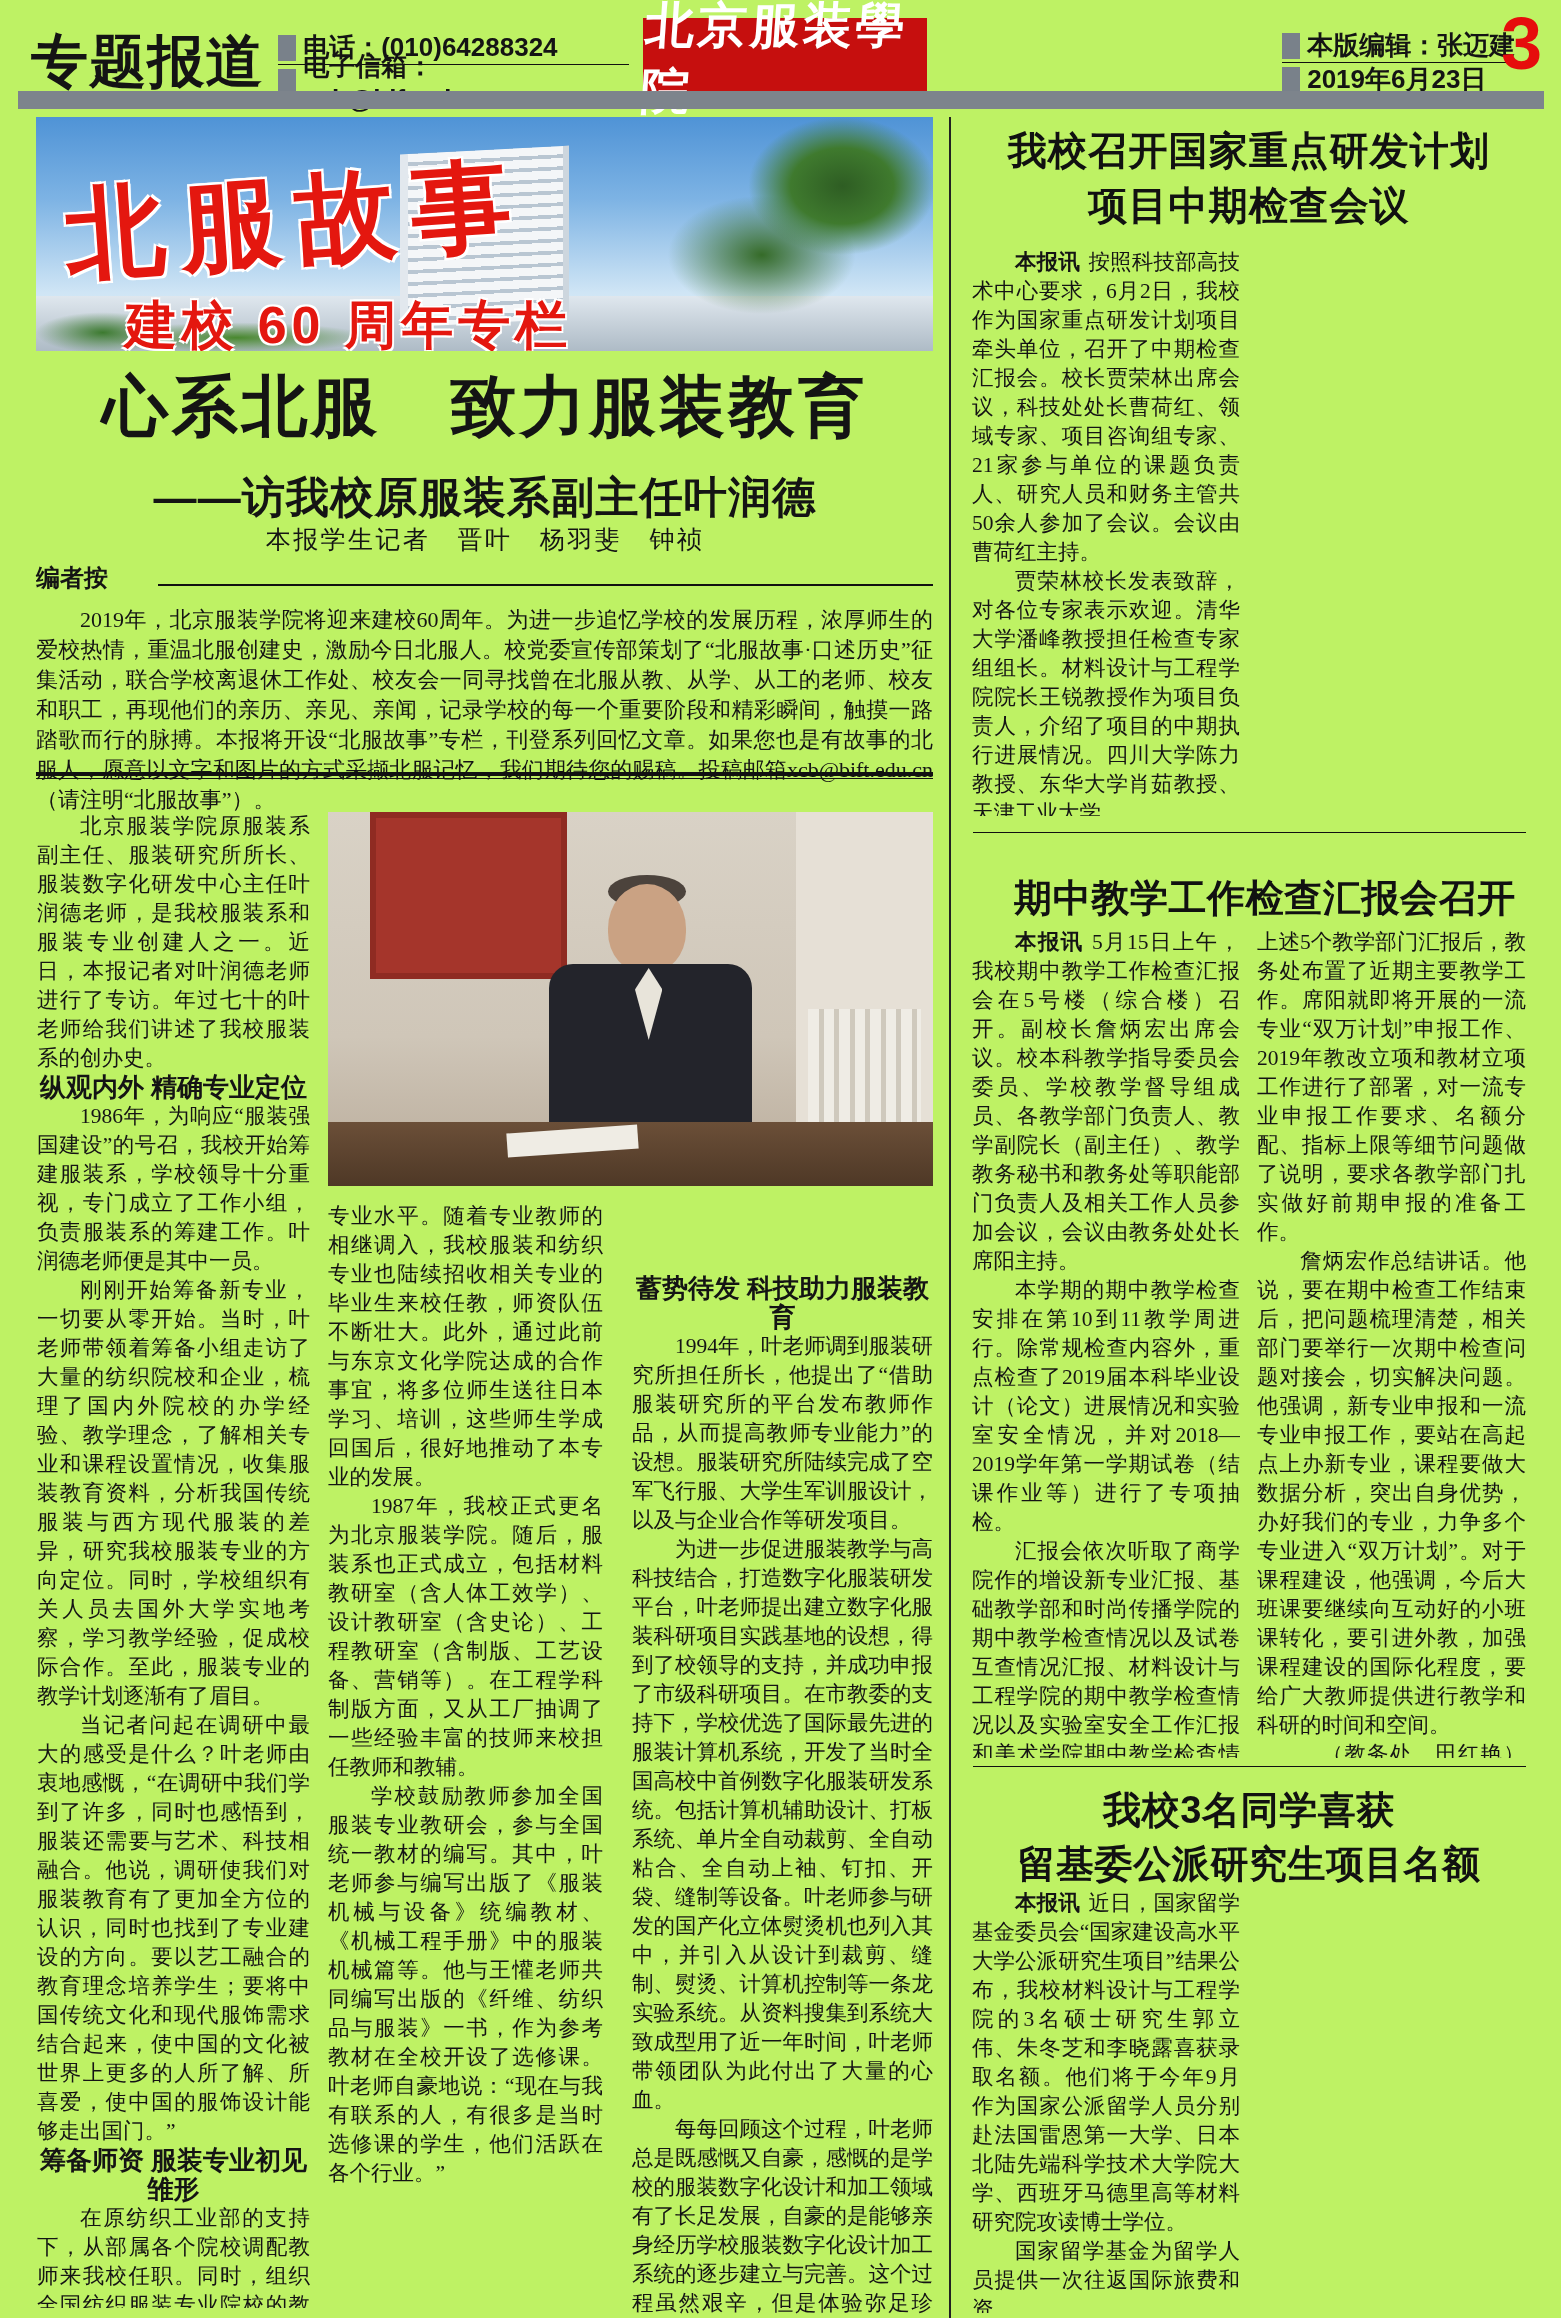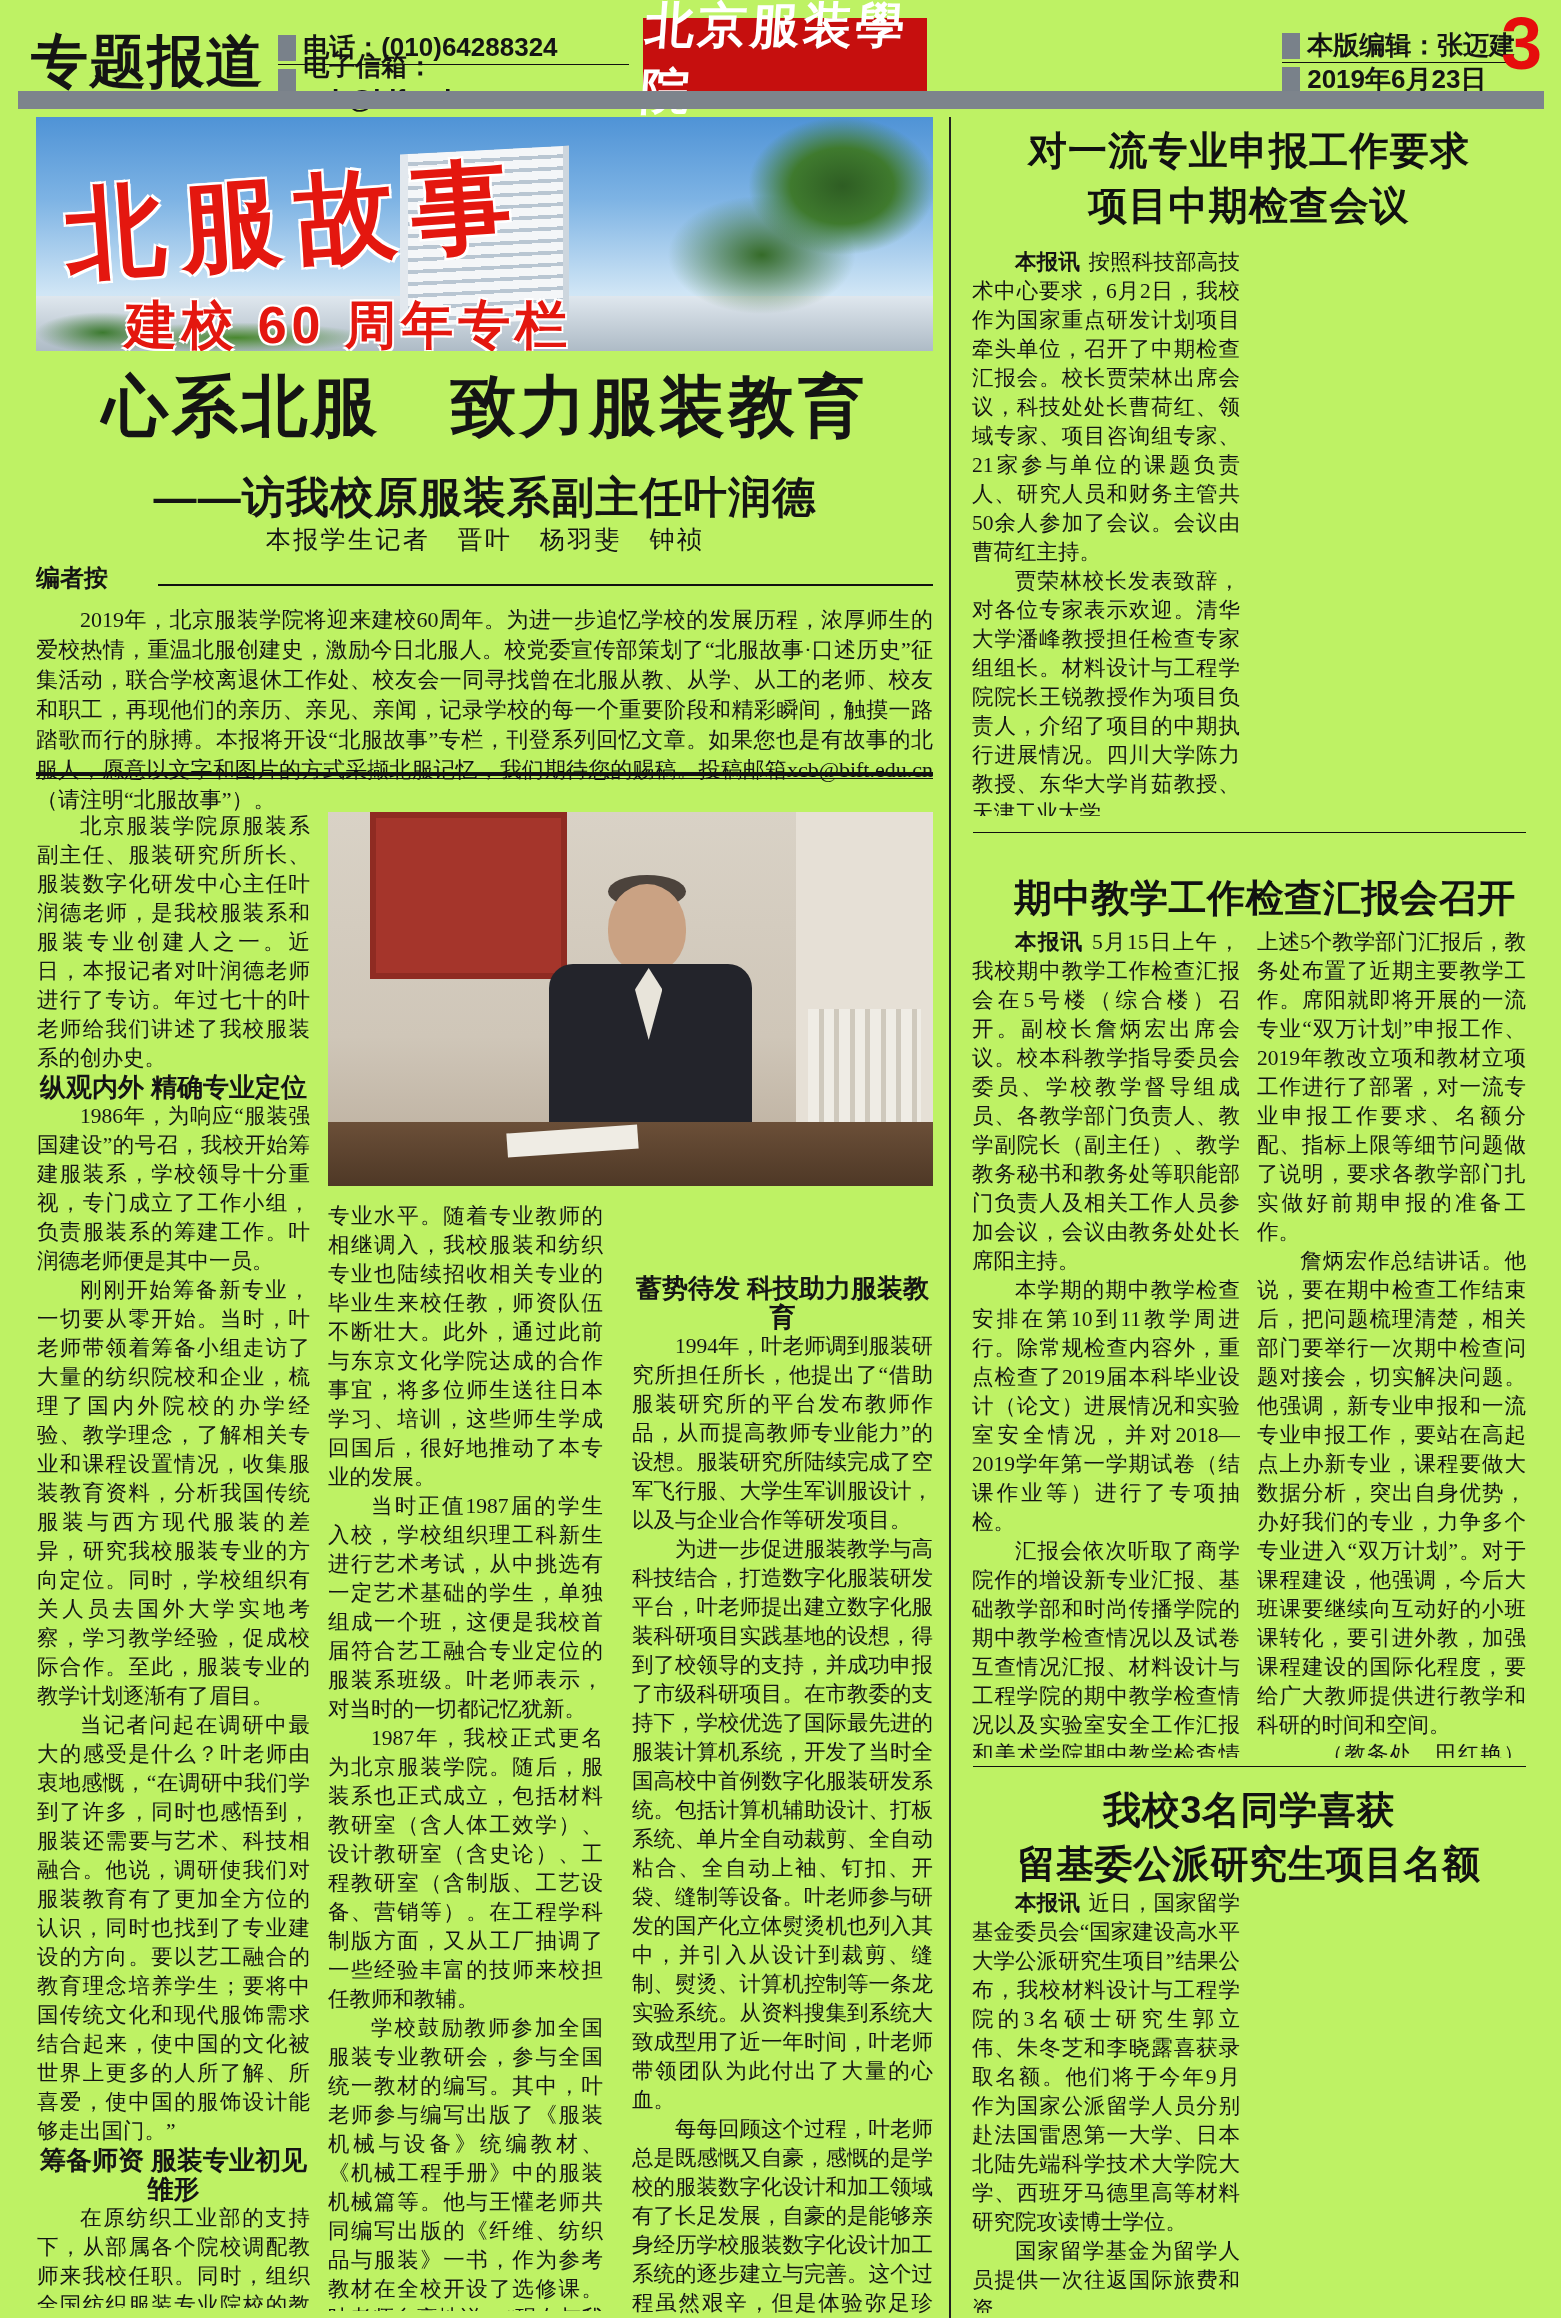--- a/index.html
+++ b/index.html
@@ -189,34 +189,33 @@
     <p class="colsub">纵观内外 精确专业定位</p>
     <p>1986年，为响应“服装强国建设”的号召，我校开始筹建服装系，学校领导十分重视，专门成立了工作小组，负责服装系的筹建工作。叶润德老师便是其中一员。</p>
     <p>刚刚开始筹备新专业，一切要从零开始。当时，叶老师带领着筹备小组走访了大量的纺织院校和企业，梳理了国内外院校的办学经验、教学理念，了解相关专业和课程设置情况，收集服装教育资料，分析我国传统服装与西方现代服装的差异，研究我校服装专业的方向定位。同时，学校组织有关人员去国外大学实地考察，学习教学经验，促成校际合作。至此，服装专业的教学计划逐渐有了眉目。</p>
     <p>当记者问起在调研中最大的感受是什么？叶老师由衷地感慨，“在调研中我们学到了许多，同时也感悟到，服装还需要与艺术、科技相融合。他说，调研使我们对服装教育有了更加全方位的认识，同时也找到了专业建设的方向。要以艺工融合的教育理念培养学生；要将中国传统文化和现代服饰需求结合起来，使中国的文化被世界上更多的人所了解、所喜爱，使中国的服饰设计能够走出国门。”</p>
     <p class="colsub">筹备师资 服装专业初见雏形</p>
     <p>在原纺织工业部的支持下，从部属各个院校调配教师来我校任职。同时，组织全国纺织服装专业院校的教学成果在我校集中展示，促进了我校与各院校教师之间的交流，提高了</p>
   </div>
 
   <div class="abs bodycol col2">
     <p class="noind">专业水平。随着专业教师的相继调入，我校服装和纺织专业也陆续招收相关专业的毕业生来校任教，师资队伍不断壮大。此外，通过此前与东京文化学院达成的合作事宜，将多位师生送往日本学习、培训，这些师生学成回国后，很好地推动了本专业的发展。</p>
-    <p>当时正值1987届的学生入校，学校组织理工科新生进行艺术考试，从中挑选有一定艺术基础的学生，单独组成一个班，这便是我校首届符合艺工融合专业定位的服装系班级。叶老师表示，对当时的一切都记忆犹新。</p>
     <p>1987年，我校正式更名为北京服装学院。随后，服装系也正式成立，包括材料教研室（含人体工效学）、设计教研室（含史论）、工程教研室（含制版、工艺设备、营销等）。在工程学科制版方面，又从工厂抽调了一些经验丰富的技师来校担任教师和教辅。</p>
     <p>学校鼓励教师参加全国服装专业教研会，参与全国统一教材的编写。其中，叶老师参与编写出版了《服装机械与设备》统编教材、《机械工程手册》中的服装机械篇等。他与王懽老师共同编写出版的《纤维、纺织品与服装》一书，作为参考教材在全校开设了选修课。叶老师自豪地说：“现在与我有联系的人，有很多是当时选修课的学生，他们活跃在各个行业。”</p>
   </div>
 
   <div class="abs bodycol col3">
     <p class="colsub" style="margin-top:0;">蓄势待发 科技助力服装教育</p>
     <p>1994年，叶老师调到服装研究所担任所长，他提出了“借助服装研究所的平台发布教师作品，从而提高教师专业能力”的设想。服装研究所陆续完成了空军飞行服、大学生军训服设计，以及与企业合作等研发项目。</p>
     <p>为进一步促进服装教学与高科技结合，打造数字化服装研发平台，叶老师提出建立数字化服装科研项目实践基地的设想，得到了校领导的支持，并成功申报了市级科研项目。在市教委的支持下，学校优选了国际最先进的服装计算机系统，开发了当时全国高校中首例数字化服装研发系统。包括计算机辅助设计、打板系统、单片全自动裁剪、全自动粘合、全自动上袖、钉扣、开袋、缝制等设备。叶老师参与研发的国产化立体熨烫机也列入其中，并引入从设计到裁剪、缝制、熨烫、计算机控制等一条龙实验系统。从资料搜集到系统大致成型用了近一年时间，叶老师带领团队为此付出了大量的心血。</p>
     <p>每每回顾这个过程，叶老师总是既感慨又自豪，感慨的是学校的服装数字化设计和加工领域有了长足发展，自豪的是能够亲身经历学校服装数字化设计加工系统的逐步建立与完善。这个过程虽然艰辛，但是体验弥足珍贵。</p>
   </div>
 
   <h2 class="abs rtitle a1title" style="margin:0;">
-    <span style="display:block;">对一流专业申报工作要求</span>
+    <span style="display:block;">我校召开国家重点研发计划</span>
     <span style="display:block;">项目中期检查会议</span>
   </h2>
 
   <div class="abs rcol a1L">
     <p><b class="lead">本报讯</b><span>按照科技部高技术中心要求，6月2日，我校作为国家重点研发计划项目牵头单位，召开了中期检查汇报会。校长贾荣林出席会议，科技处处长曹荷红、领域专家、项目咨询组专家、21家参与单位的课题负责人、研究人员和财务主管共50余人参加了会议。会议由曹荷红主持。</span></p>
     <p>贾荣林校长发表致辞，对各位专家表示欢迎。清华大学潘峰教授担任检查专家组组长。材料设计与工程学院院长王锐教授作为项目负责人，介绍了项目的中期执行进展情况。四川大学陈力教授、东华大学肖茹教授、天津工业大学</p>
   </div>
 
 
   <div class="abs hrule1"></div>

